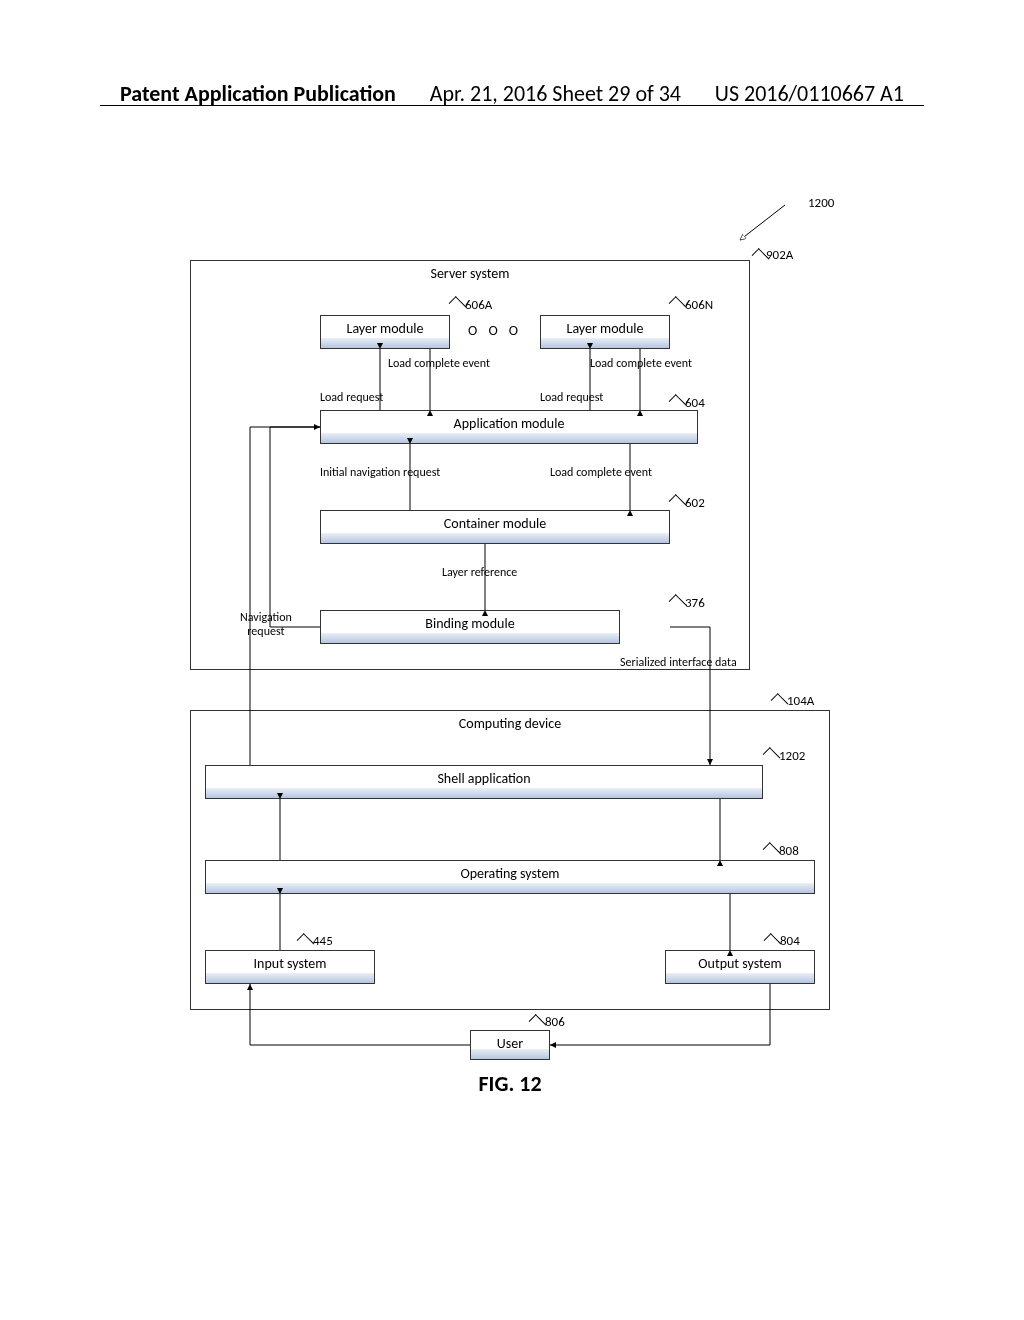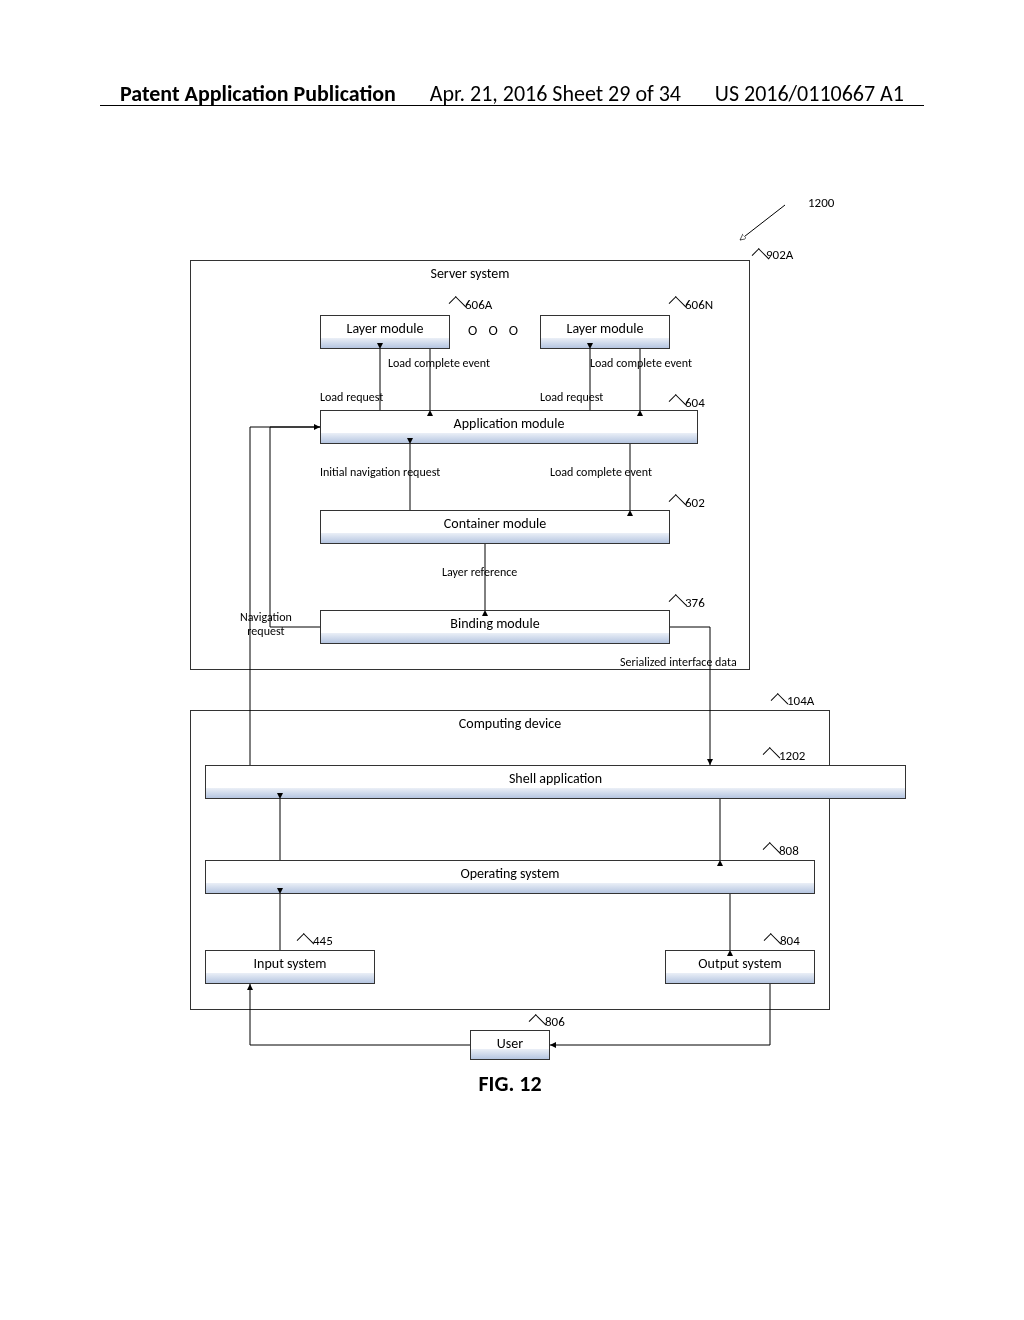--- a/index.html
+++ b/index.html
@@ -154,34 +154,34 @@
     <div class="ref-tick" style="left:480px; top:198px;"></div>
     <div class="ref-label" style="left:495px; top:195px;text-align:center;">604</div>
 
     <div class="box" style="left:130px; top:310px; width:350px; height:34px;">
       <span class="title">Container module</span>
       <div class="grad"></div>
     </div>
     <div class="ref-tick" style="left:480px; top:298px;"></div>
     <div class="ref-label" style="left:495px; top:295px;">602</div>
 
-    <div class="box" style="left:130px; top:410px; width:350px; height:34px;">
+    <div class="box" style="left:130px; top:410px; width:300px; height:34px;">
       <span class="title">Binding module</span>
       <div class="grad"></div>
     </div>
     <div class="ref-tick" style="left:480px; top:398px;"></div>
     <div class="ref-label" style="left:495px; top:395px;">376</div>
 
     <div class="box" style="left:0; top:510px; width:640px; height:300px;">
       <span class="title">Computing device</span>
     </div>
     <div class="ref-tick" style="left:582px; top:497px;"></div>
     <div class="ref-label" style="left:597px; top:493px;">104A</div>
 
-    <div class="box" style="left:15px; top:565px; width:701px; height:34px;">
+    <div class="box" style="left:15px; top:565px; width:558px; height:34px;">
       <span class="title">Shell application</span>
       <div class="grad"></div>
     </div>
     <div class="ref-tick" style="left:574px; top:551px;"></div>
     <div class="ref-label" style="left:589px; top:548px;">1202</div>
 
     <div class="box" style="left:15px; top:660px; width:610px; height:34px;">
       <span class="title">Operating system</span>
       <div class="grad"></div>
     </div>

